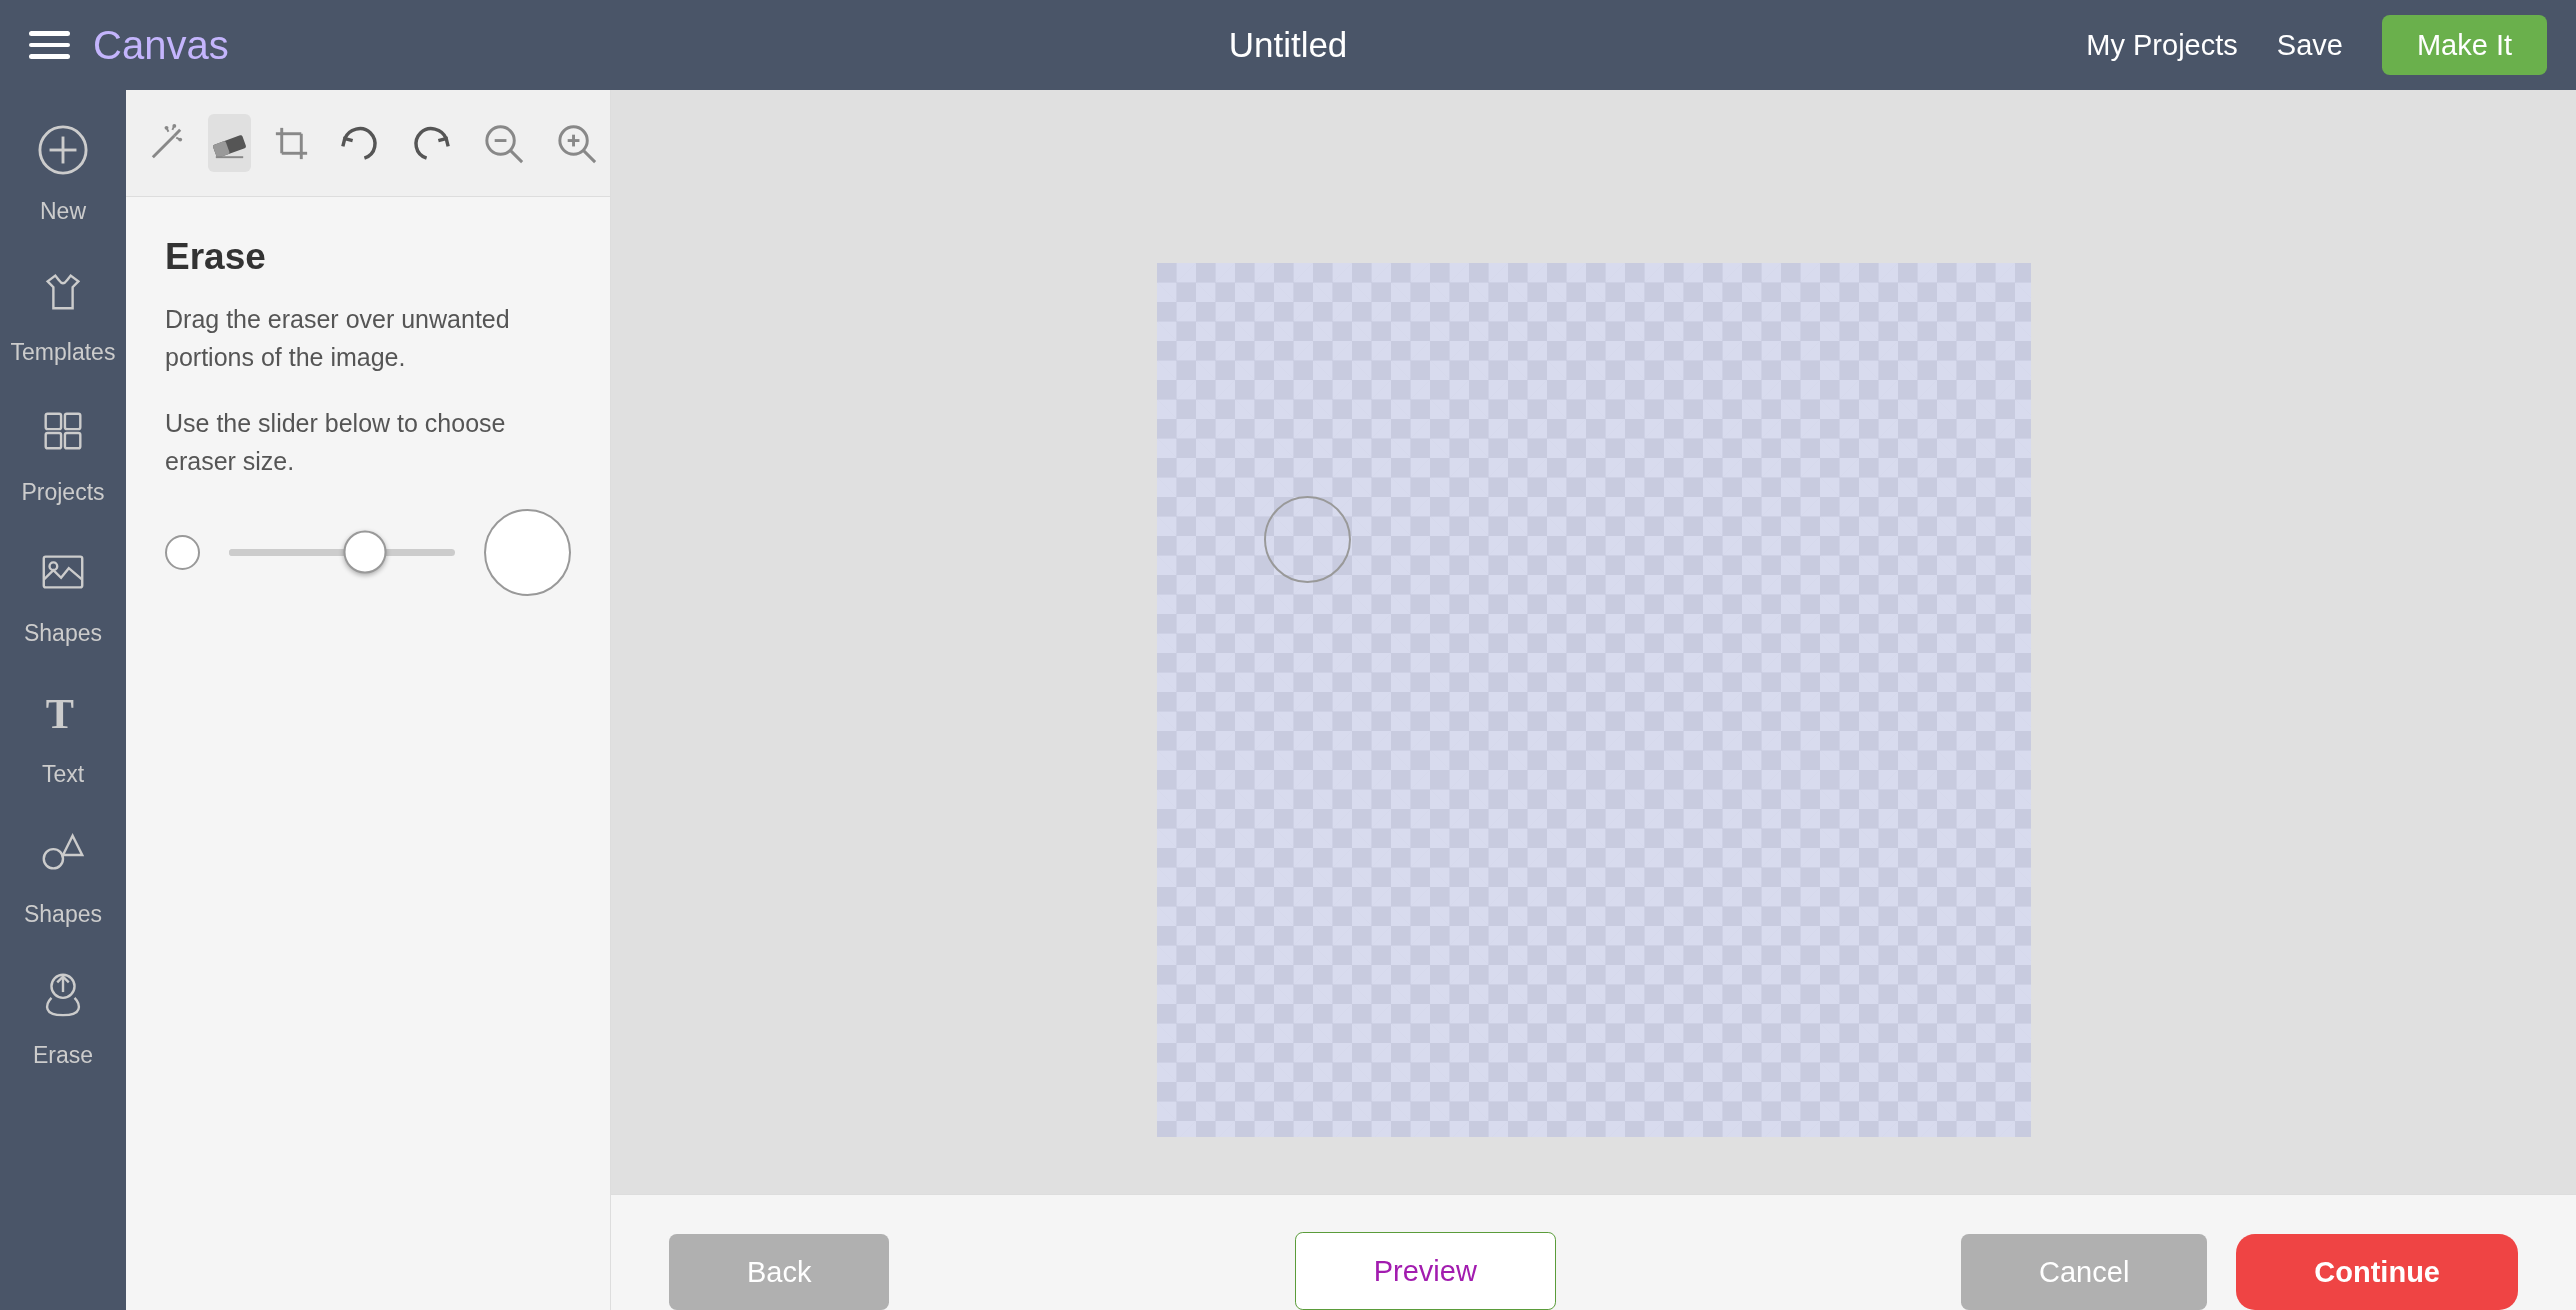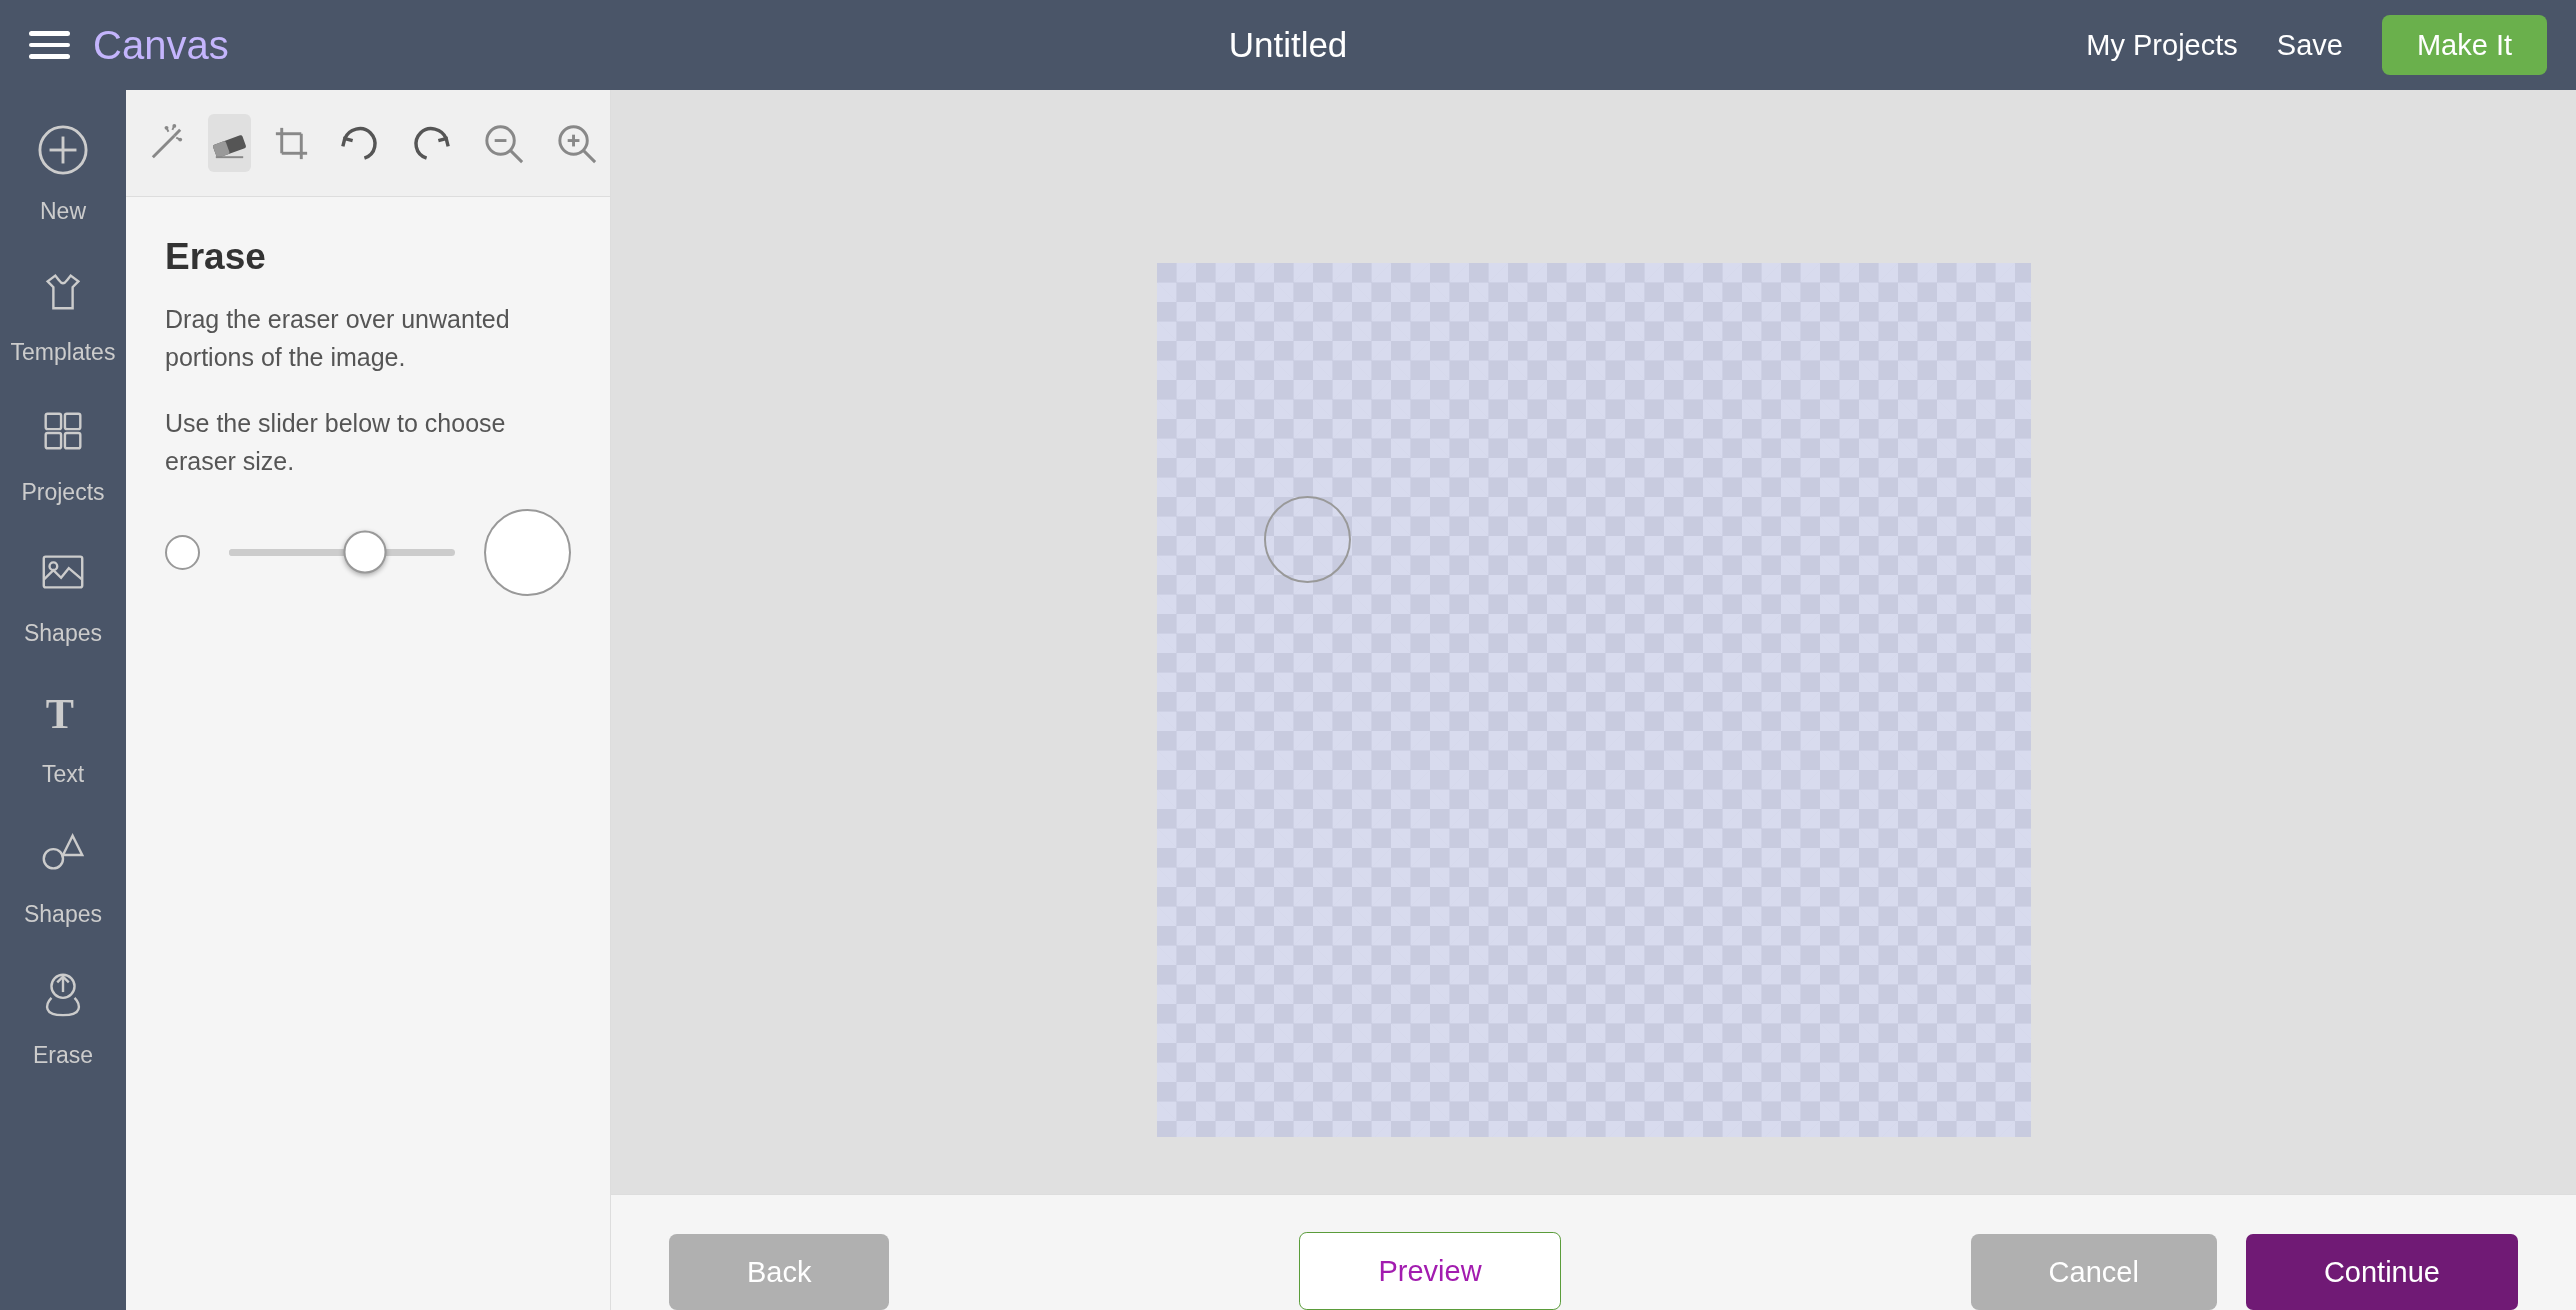--- a/index.html
+++ b/index.html
@@ -306,26 +306,26 @@
       background: #b0b0b0;
       color: white;
       font-size: 29px;
       font-weight: 500;
       border: none;
       border-radius: 7.8px;
       padding: 21.4px 78px;
       cursor: pointer;
     }
     .btn-continue {
-      background: #701a75;
-      color: white;
-      font-size: 29px;
-      font-weight: 400;
+      background: #ef4444;
+      color: white;
+      font-size: 29px;
+      font-weight: 700;
       border: none;
-      border-radius: 7px;
+      border-radius: 19px;
       padding: 21.4px 78px;
       cursor: pointer;
     }
   </style>
 </head>
 <body>
 
 <div class="header">
   <div class="header-menu-icon">
     <span></span>

